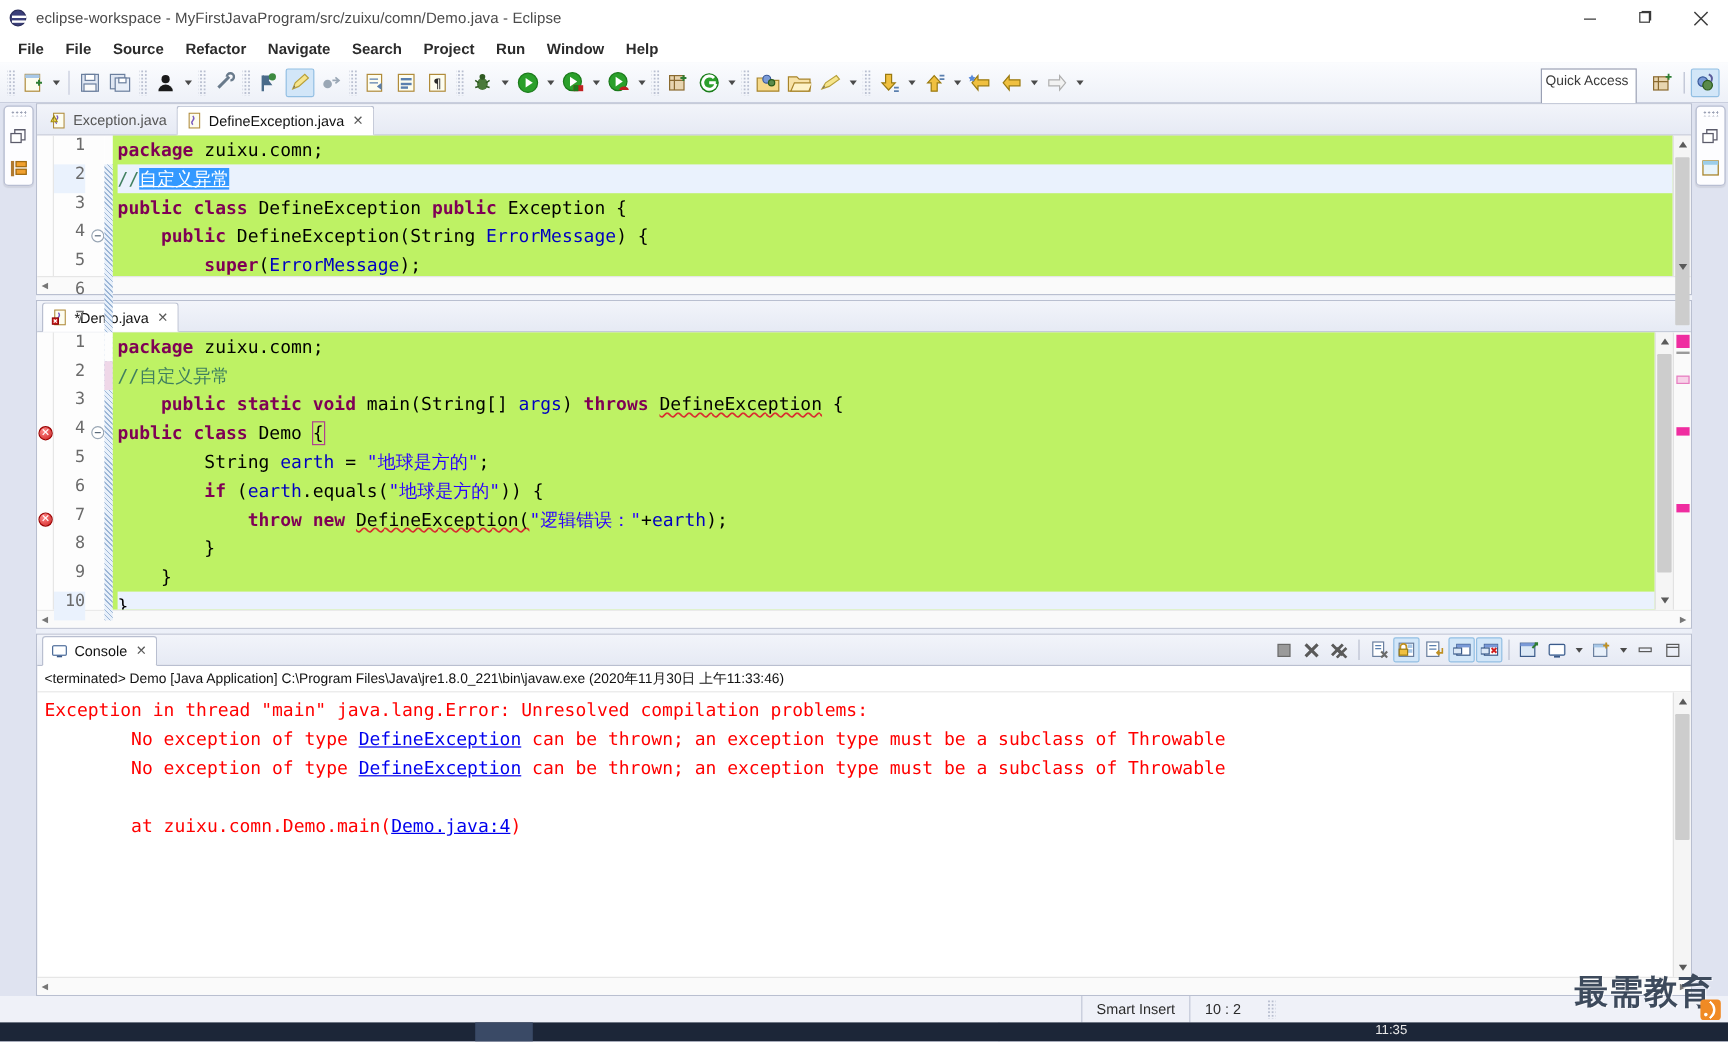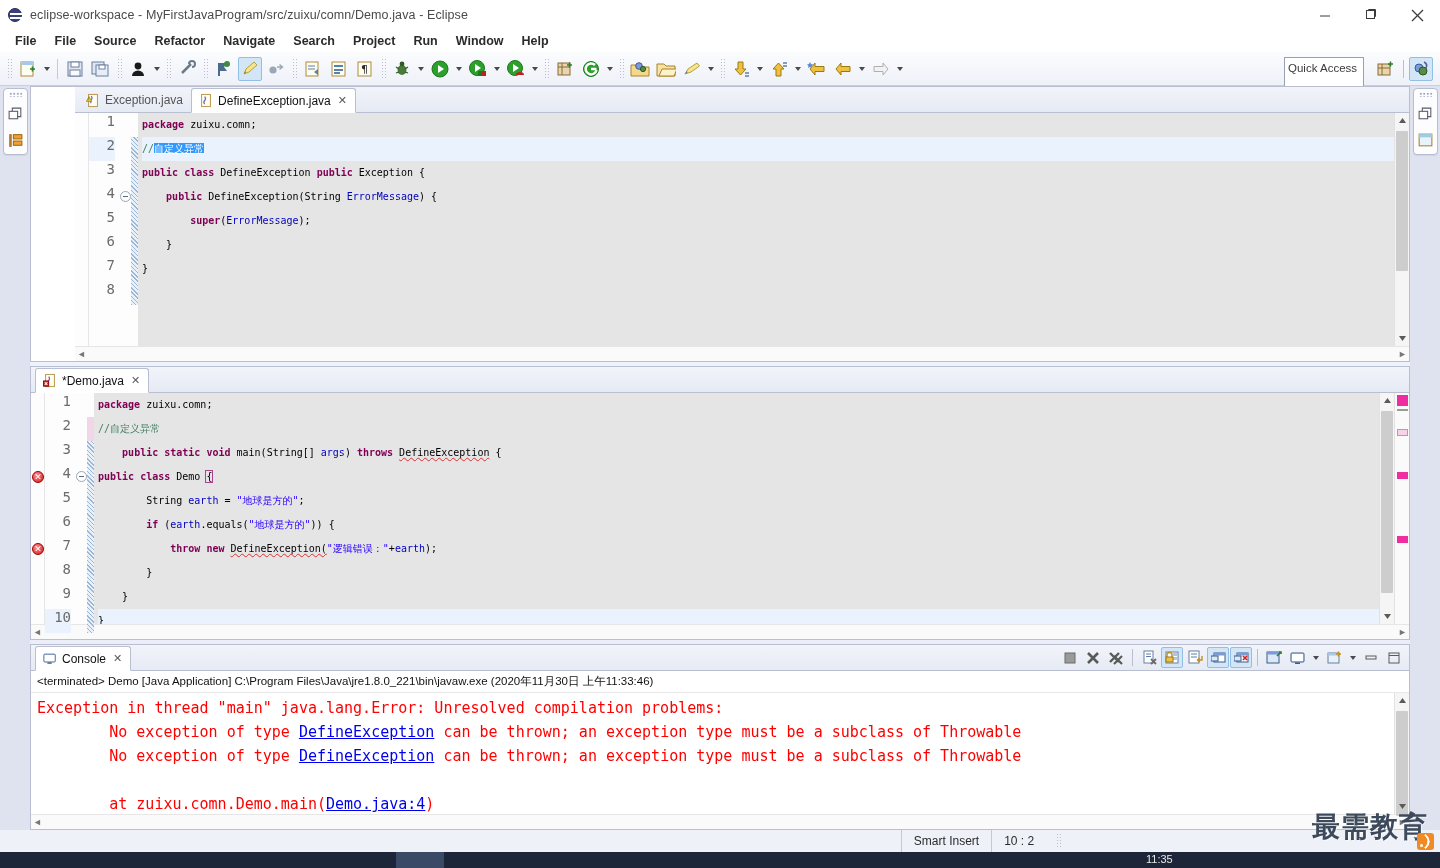--- a/index.html
+++ b/index.html
@@ -187,23 +187,23 @@
   }
   .foldbar {
     width: 12px; background: #fdfdfd; position: relative; flex: none;
   }
   .changebar {
     width: 7px; position: relative; flex: none; background: #fdfdfd;
   }
   .codearea {
     flex: 1; position: relative; overflow: hidden;
     font-family: "DejaVu Sans Mono", monospace;
-    font-size: 10px; line-height: 24px;
+    font-size: 15px; line-height: 24px;
     color: #000; padding-left: 4px;
-    background: #e5e5e5;
+    background: #bef264;
   }
   .ln { height: 24px; white-space: pre; }
   .kw { color: #7f0055; font-weight: bold; }
   .cm { color: #3f7f5f; }
   .st { color: #2a00ff; }
   .fld { color: #0000c0; }
   .err-underline {
     text-decoration: underline wavy #d83030;
     text-decoration-skip-ink: none;
   }
@@ -648,21 +648,21 @@
         <svg class="sicon" viewBox="0 0 16 16">
           <rect x="2" y="2" width="2.5" height="12" fill="#b07a30"></rect>
           <rect x="6" y="2.5" width="8" height="4" fill="#f0a030" stroke="#a06a10"></rect>
           <rect x="6" y="8.5" width="8" height="4" fill="#f0a030" stroke="#a06a10"></rect>
         </svg>
       </div>
     </div>
 
     <div class="center">
 
-      <div class="editorgroup" style="height:276px;padding-left:44px;">
+      <div class="editorgroup" style="height:160px;">
         <div class="tabrow">
           <div class="tab">
             <svg class="tabico" viewBox="0 0 16 16">
               <rect x="3" y="1" width="10" height="14" fill="#fdfdf0" stroke="#b08b3a"></rect>
               <path d="M6 3 q2 2 0 4 q-2 2 0 4" stroke="#7a5ac0" fill="none" stroke-width="1.2"></path>
               <path d="M0.5 9 L3.5 3.5 L6.5 9 z" fill="#f5d84a" stroke="#a08a10"></path>
               <text x="2.3" y="8.3" font-size="5" fill="#333" font-family="DejaVu Sans">!</text>
             </svg>
             <span>Exception.java</span>
           </div>

